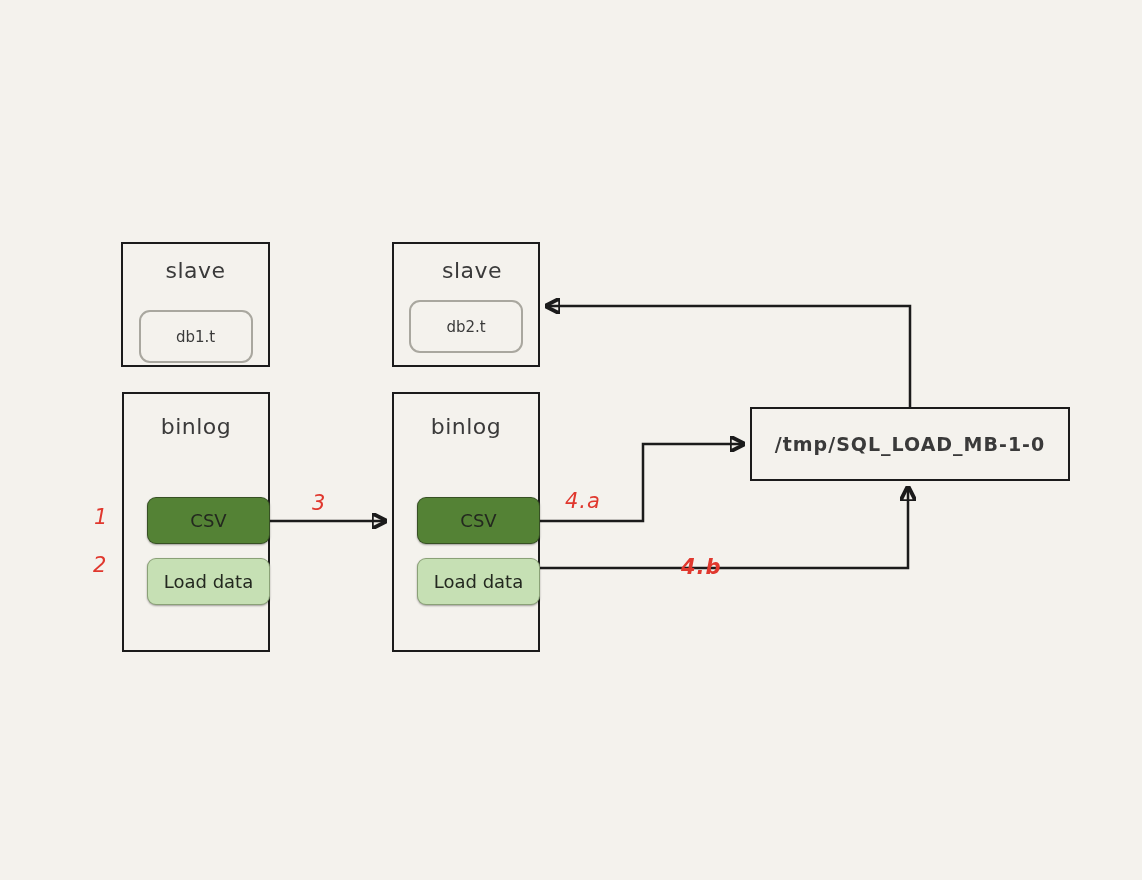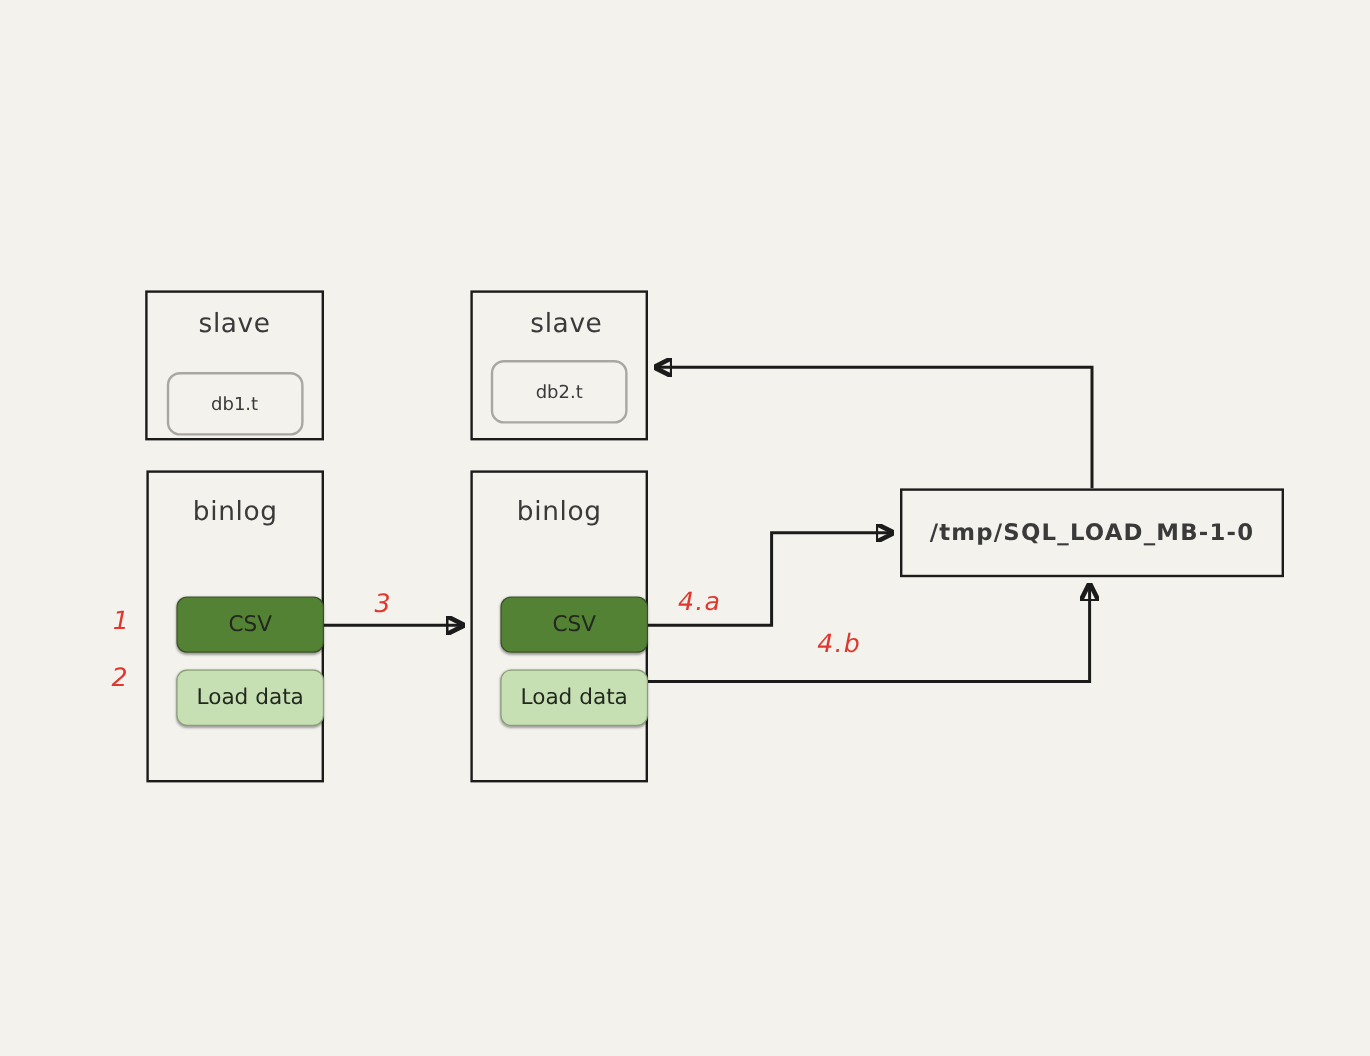--- a/index.html
+++ b/index.html
@@ -157,15 +157,15 @@
   </div>
 
   <div class="node tmp-node" style="left:750px; top:407px; width:320px; height:74px;">
     <span>/tmp/SQL_LOAD_MB-1-0</span>
   </div>
 
   <div class="annotation" style="left:94px; top:505px;">1</div>
   <div class="annotation" style="left:93px; top:553px;">2</div>
   <div class="annotation" style="left:312px; top:491px;">3</div>
   <div class="annotation" style="left:565px; top:489px;">4.a</div>
-  <div class="annotation" style="left:681px; top:524px;">4.b</div>
+  <div class="annotation" style="left:681px; top:555px;font-weight:bold;">4.b</div>
 
 </div>
 
 </body></html>

